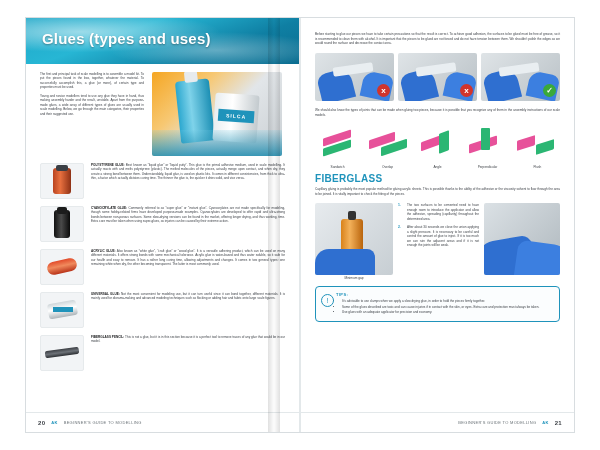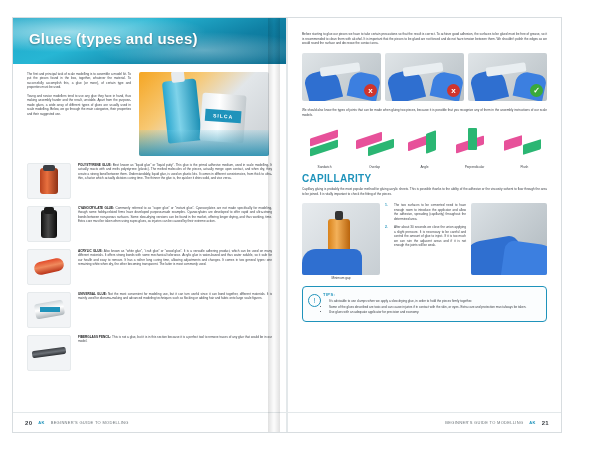--- a/index.html
+++ b/index.html
@@ -8,21 +8,21 @@
     background:#ffffff;
     font-family:"Liberation Sans", sans-serif;
     overflow:hidden;
   }
   .page-wrap{
     position:relative;width:600px;height:450px;
     background:#ffffff;
   }
   
   .spread{
-    position:absolute;left:13px;top:18px;width:548px;height:414px;
+    position:absolute;left:26px;top:18px;width:548px;height:414px;
     display:flex;
     box-shadow:0 0 0 1px #d8dde0;
     background:#fdba74;
     justify-content:flex-end;
   }
   .page{
     position:relative;
     width:274px;height:414px;
     background:#ffffff;
     overflow:hidden;
@@ -344,21 +344,21 @@
           </div>
           <div class="joint">
             <div class="art">
               <div class="j-block pink" style="left:2px;top:14px;width:18px;height:10px;transform:skewY(-18deg);"></div>
               <div class="j-block green" style="left:21px;top:18px;width:18px;height:10px;transform:skewY(-18deg);"></div>
             </div>
             <div class="joint-label">Flush</div>
           </div>
         </div>
 
-        <div class="sec-title">CAPILLARITY</div>
+        <div class="sec-title">FIBERGLASS</div>
         <p class="rtext">Capillary gluing is probably the most popular method for gluing acrylic sheets. This is possible thanks to the ability of the adhesive or the viscosity solvent to flow through the area to be joined. It is vitally important to check the fitting of the pieces.</p>
 
         <div class="cap-row">
           <div>
             <div class="cap-photo">
               <div class="bottle"></div>
                 <div class="glove"></div>
             </div>
             <div class="cap-caption">Minimum gap</div>
           </div>

